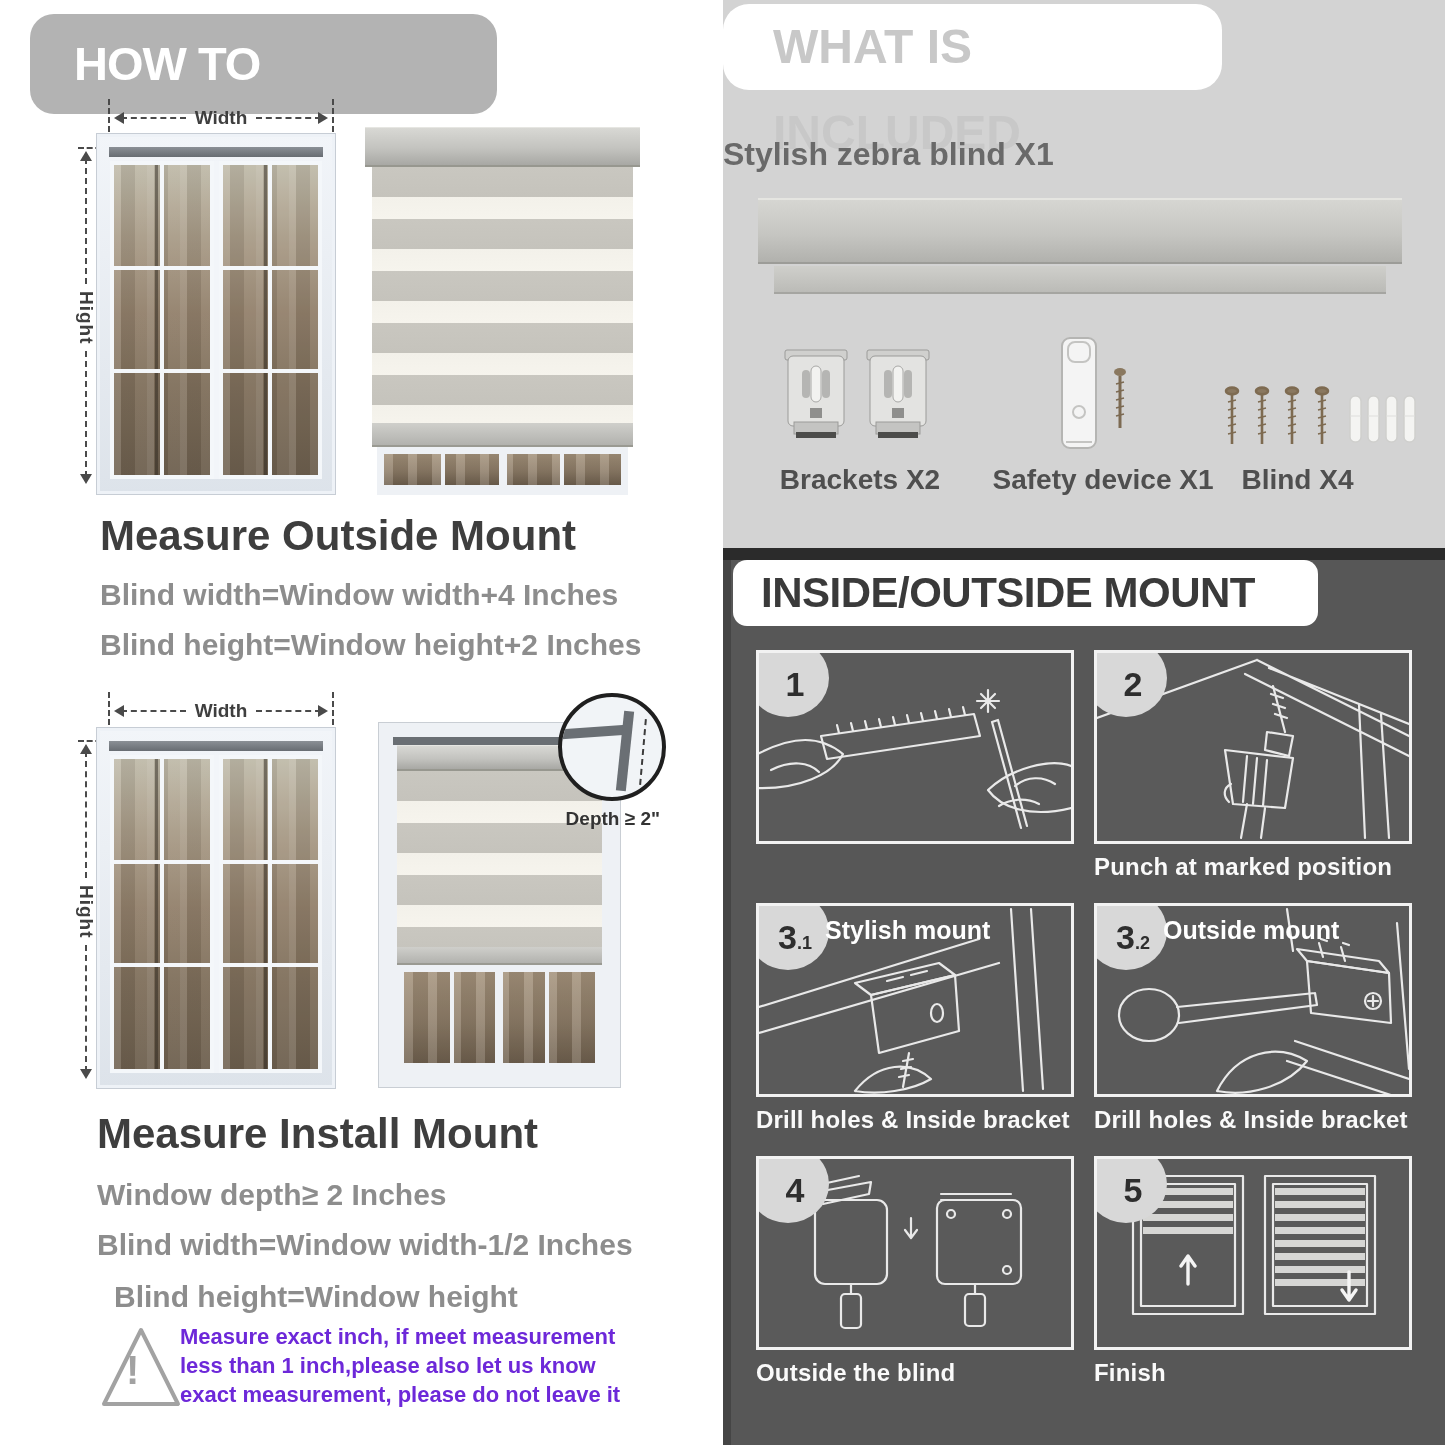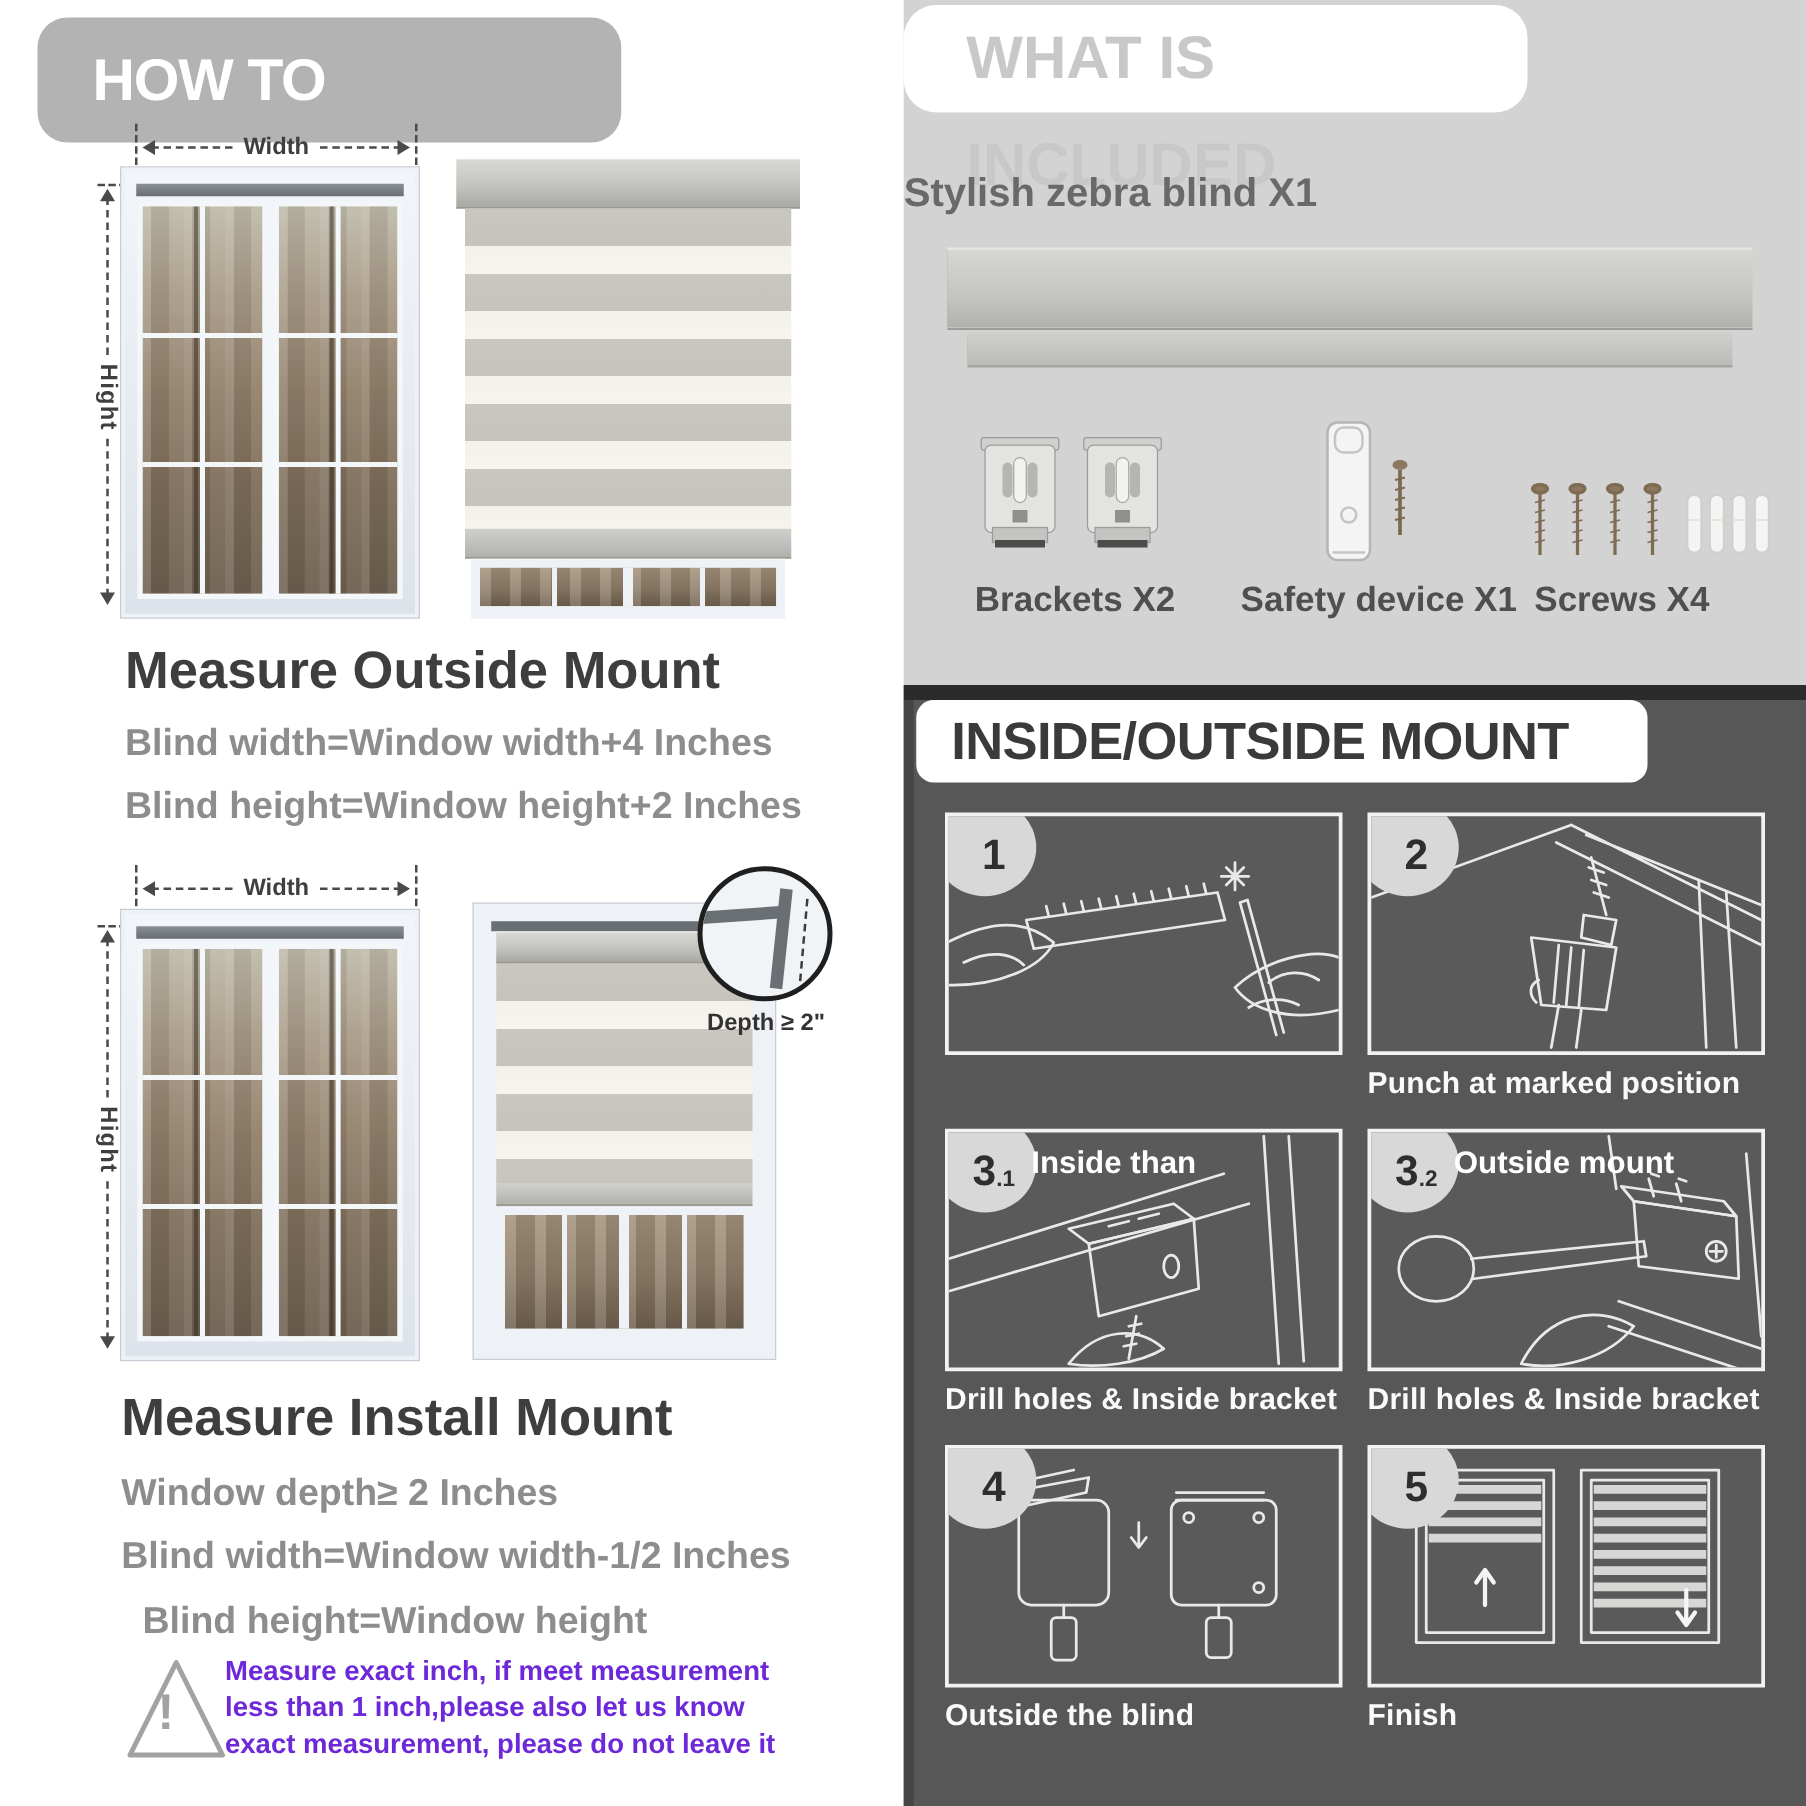--- a/index.html
+++ b/index.html
@@ -283,21 +283,21 @@
       <rect x="128" y="10" width="11" height="46" rx="5"></rect>
       <rect x="146" y="10" width="11" height="46" rx="5"></rect>
       <rect x="164" y="10" width="11" height="46" rx="5"></rect>
       <rect x="182" y="10" width="11" height="46" rx="5"></rect>
     </g>
     <g stroke="#dededc" stroke-width="1.2">
       <path d="M128 30 L139 30 M146 30 L157 30 M164 30 L175 30 M182 30 L193 30"></path>
     </g>
   </svg>
 </div>
-<div class="abs item-label" style="left:1210px;top:464px;width:175px">Screws X4</div>
+<div class="abs item-label" style="left:1210px;top:464px;width:175px">Blind X4</div>
 
 <div class="abs panel-dark"></div>
 <div class="abs dark-strip"></div>
 <div class="abs dark-strip-l"></div>
 <div class="abs hdr-mount">INSIDE/OUTSIDE MOUNT</div>
 
 <div class="step" style="left:756px;top:650px">
   <div class="art">
     <div class="badge">
         <span>1</span>
@@ -337,21 +337,21 @@
   </div>
   <div class="cap">Punch at  marked position</div>
 </div>
 
 <div class="step" style="left:756px;top:903px">
   <div class="art">
     <div class="badge">
         <span>3</span>
         <span class="sub">.1</span>
       </div>
-    <div class="inlabel">Inside than</div>
+    <div class="inlabel">Stylish mount</div>
     <svg viewBox="0 0 312 182">
       <g class="lineart">
         <path d="M0 98 L220 30 M0 124 L240 54 M252 0 L264 182 M272 0 L284 180"></path>
         <path d="M96 74 L180 54 L196 66 L112 86 Z"></path>
         <path d="M112 86 L196 66 L200 122 L120 144 Z"></path>
         <path d="M128 72 L144 68 M152 66 L168 62"></path>
         <ellipse cx="178" cy="104" rx="6" ry="9"></ellipse>
         <path d="M150 144 L144 178 M144 152 L154 150 M142 160 L152 158 M140 168 L150 166"></path>
         <path d="M96 182 C120 152 152 152 172 170 C152 182 120 186 96 182"></path>
       </g>

